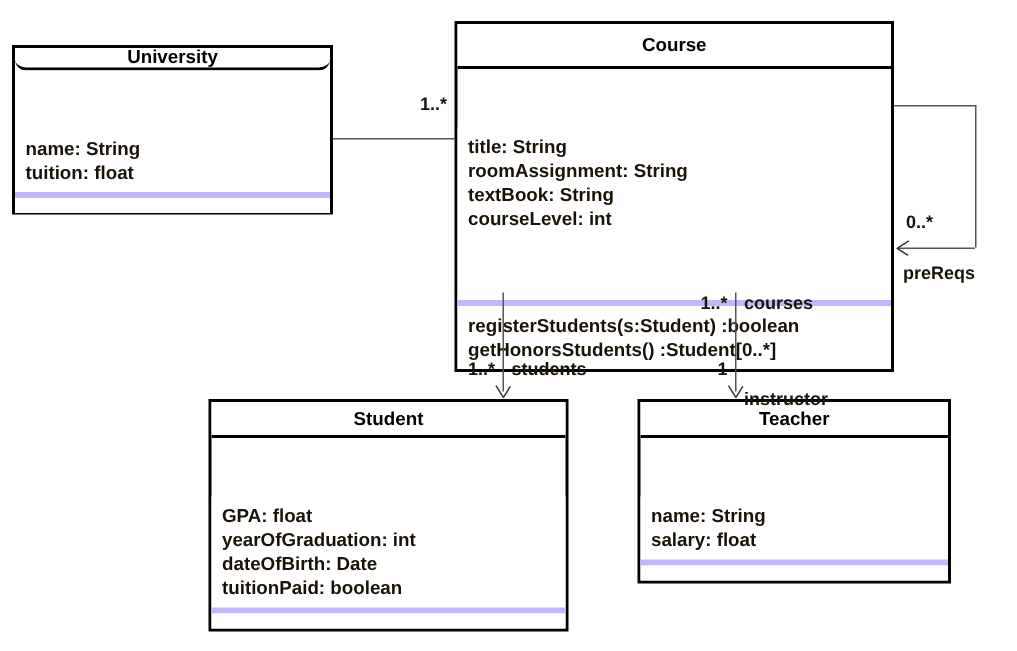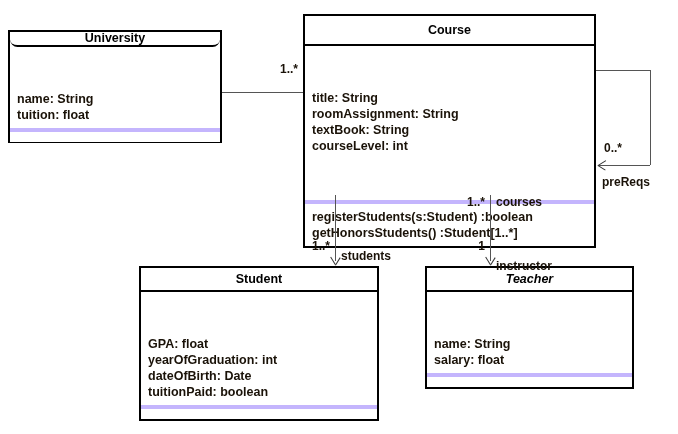--- a/index.html
+++ b/index.html
@@ -142,51 +142,51 @@
   <div class="umlclass" style="left:303px; top:14px; width:293px; height:234px;">
     <div class="cls-title" style="height:30px;">Course</div>
     <div class="cls-attrs" style="height:98px;">
       <div class="member">title: String</div>
       <div class="member">roomAssignment: String</div>
       <div class="member">textBook: String</div>
       <div class="member">courseLevel: int</div>
     </div>
     <div class="cls-ops">
       <div class="member">registerStudents(s:Student) :boolean</div>
-      <div class="member">getHonorsStudents() :Student[1..*]</div>
+      <div class="member">getHonorsStudents() :Student[0..*]</div>
     </div>
   </div>
 
   <div class="umlclass" style="left:139px; top:266px; width:240px; height:155px;">
     <div class="cls-title" style="height:28px;">Student</div>
     <div class="cls-attrs" style="height:87px;">
       <div class="member">GPA: float</div>
       <div class="member">yearOfGraduation: int</div>
       <div class="member">dateOfBirth: Date</div>
       <div class="member">tuitionPaid: boolean</div>
     </div>
     <div class="cls-ops cls-empty"></div>
   </div>
 
   <div class="umlclass" style="left:425px; top:266px; width:209px; height:123px;">
-    <div class="cls-title" style="height:36px;font-style:italic;">Teacher</div>
+    <div class="cls-title" style="height:36px;">Teacher</div>
     <div class="cls-attrs" style="height:60px;">
       <div class="member">name: String</div>
       <div class="member">salary: float</div>
     </div>
     <div class="cls-ops cls-empty"></div>
   </div>
 
   <div class="line-h" style="left:222px; top:92px; width:81px;"></div>
   <div class="edge-label mult" style="left:258px; top:63px; width:40px;">1..*</div>
 
   <div class="line-v" style="left:335px; top:195px; height:66px;"></div>
   <div class="arrow-down" style="left:335px; top:265px;"></div>
   <div class="edge-label mult" style="left:290px; top:240px; width:40px;">1..*</div>
-  <div class="edge-label" style="left:341px; top:250px;">students</div>
+  <div class="edge-label" style="left:341px; top:240px;">students</div>
 
   <div class="line-v" style="left:490px; top:195px; height:66px;"></div>
   <div class="arrow-down" style="left:490px; top:265px;"></div>
   <div class="edge-label mult" style="left:445px; top:240px; width:40px;">1</div>
   <div class="edge-label" style="left:496px; top:240px;margin-top:20px;">instructor</div>
 
   <div class="edge-label mult" style="left:445px; top:196px; width:40px;">1..*</div>
   <div class="edge-label" style="left:496px; top:196px;">courses</div>
 
   <div class="line-h" style="left:596px; top:70px; width:54px;"></div>

